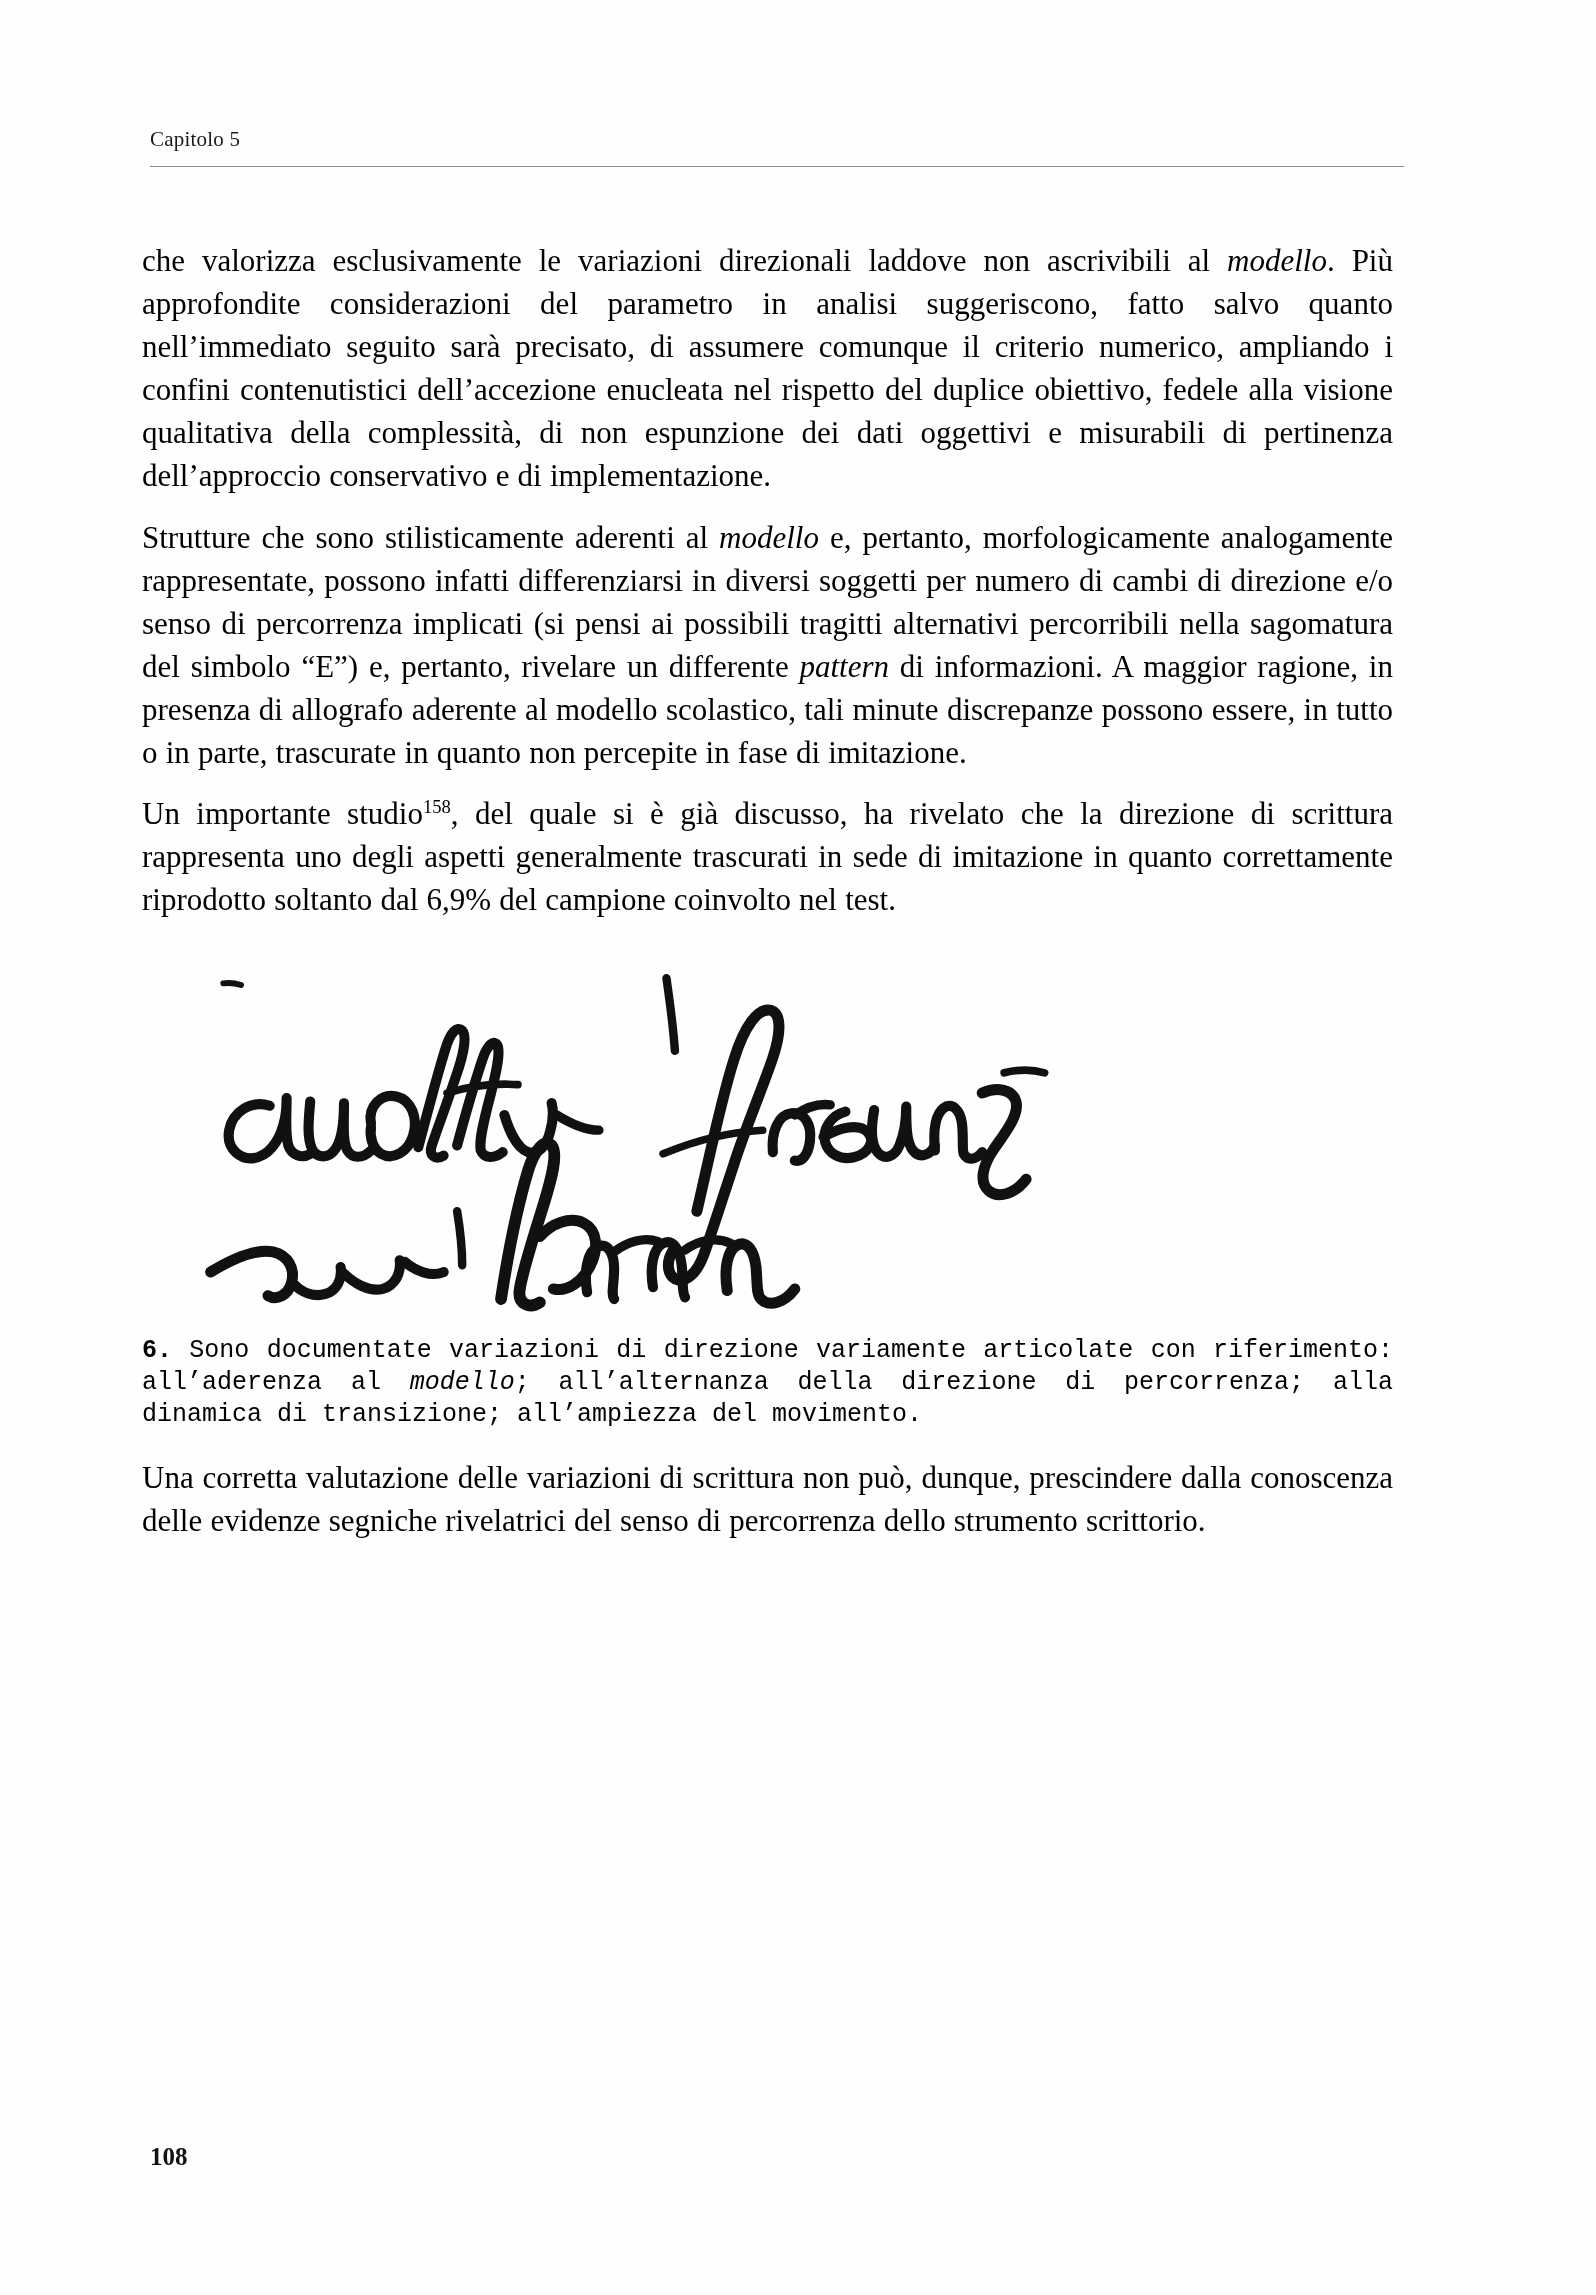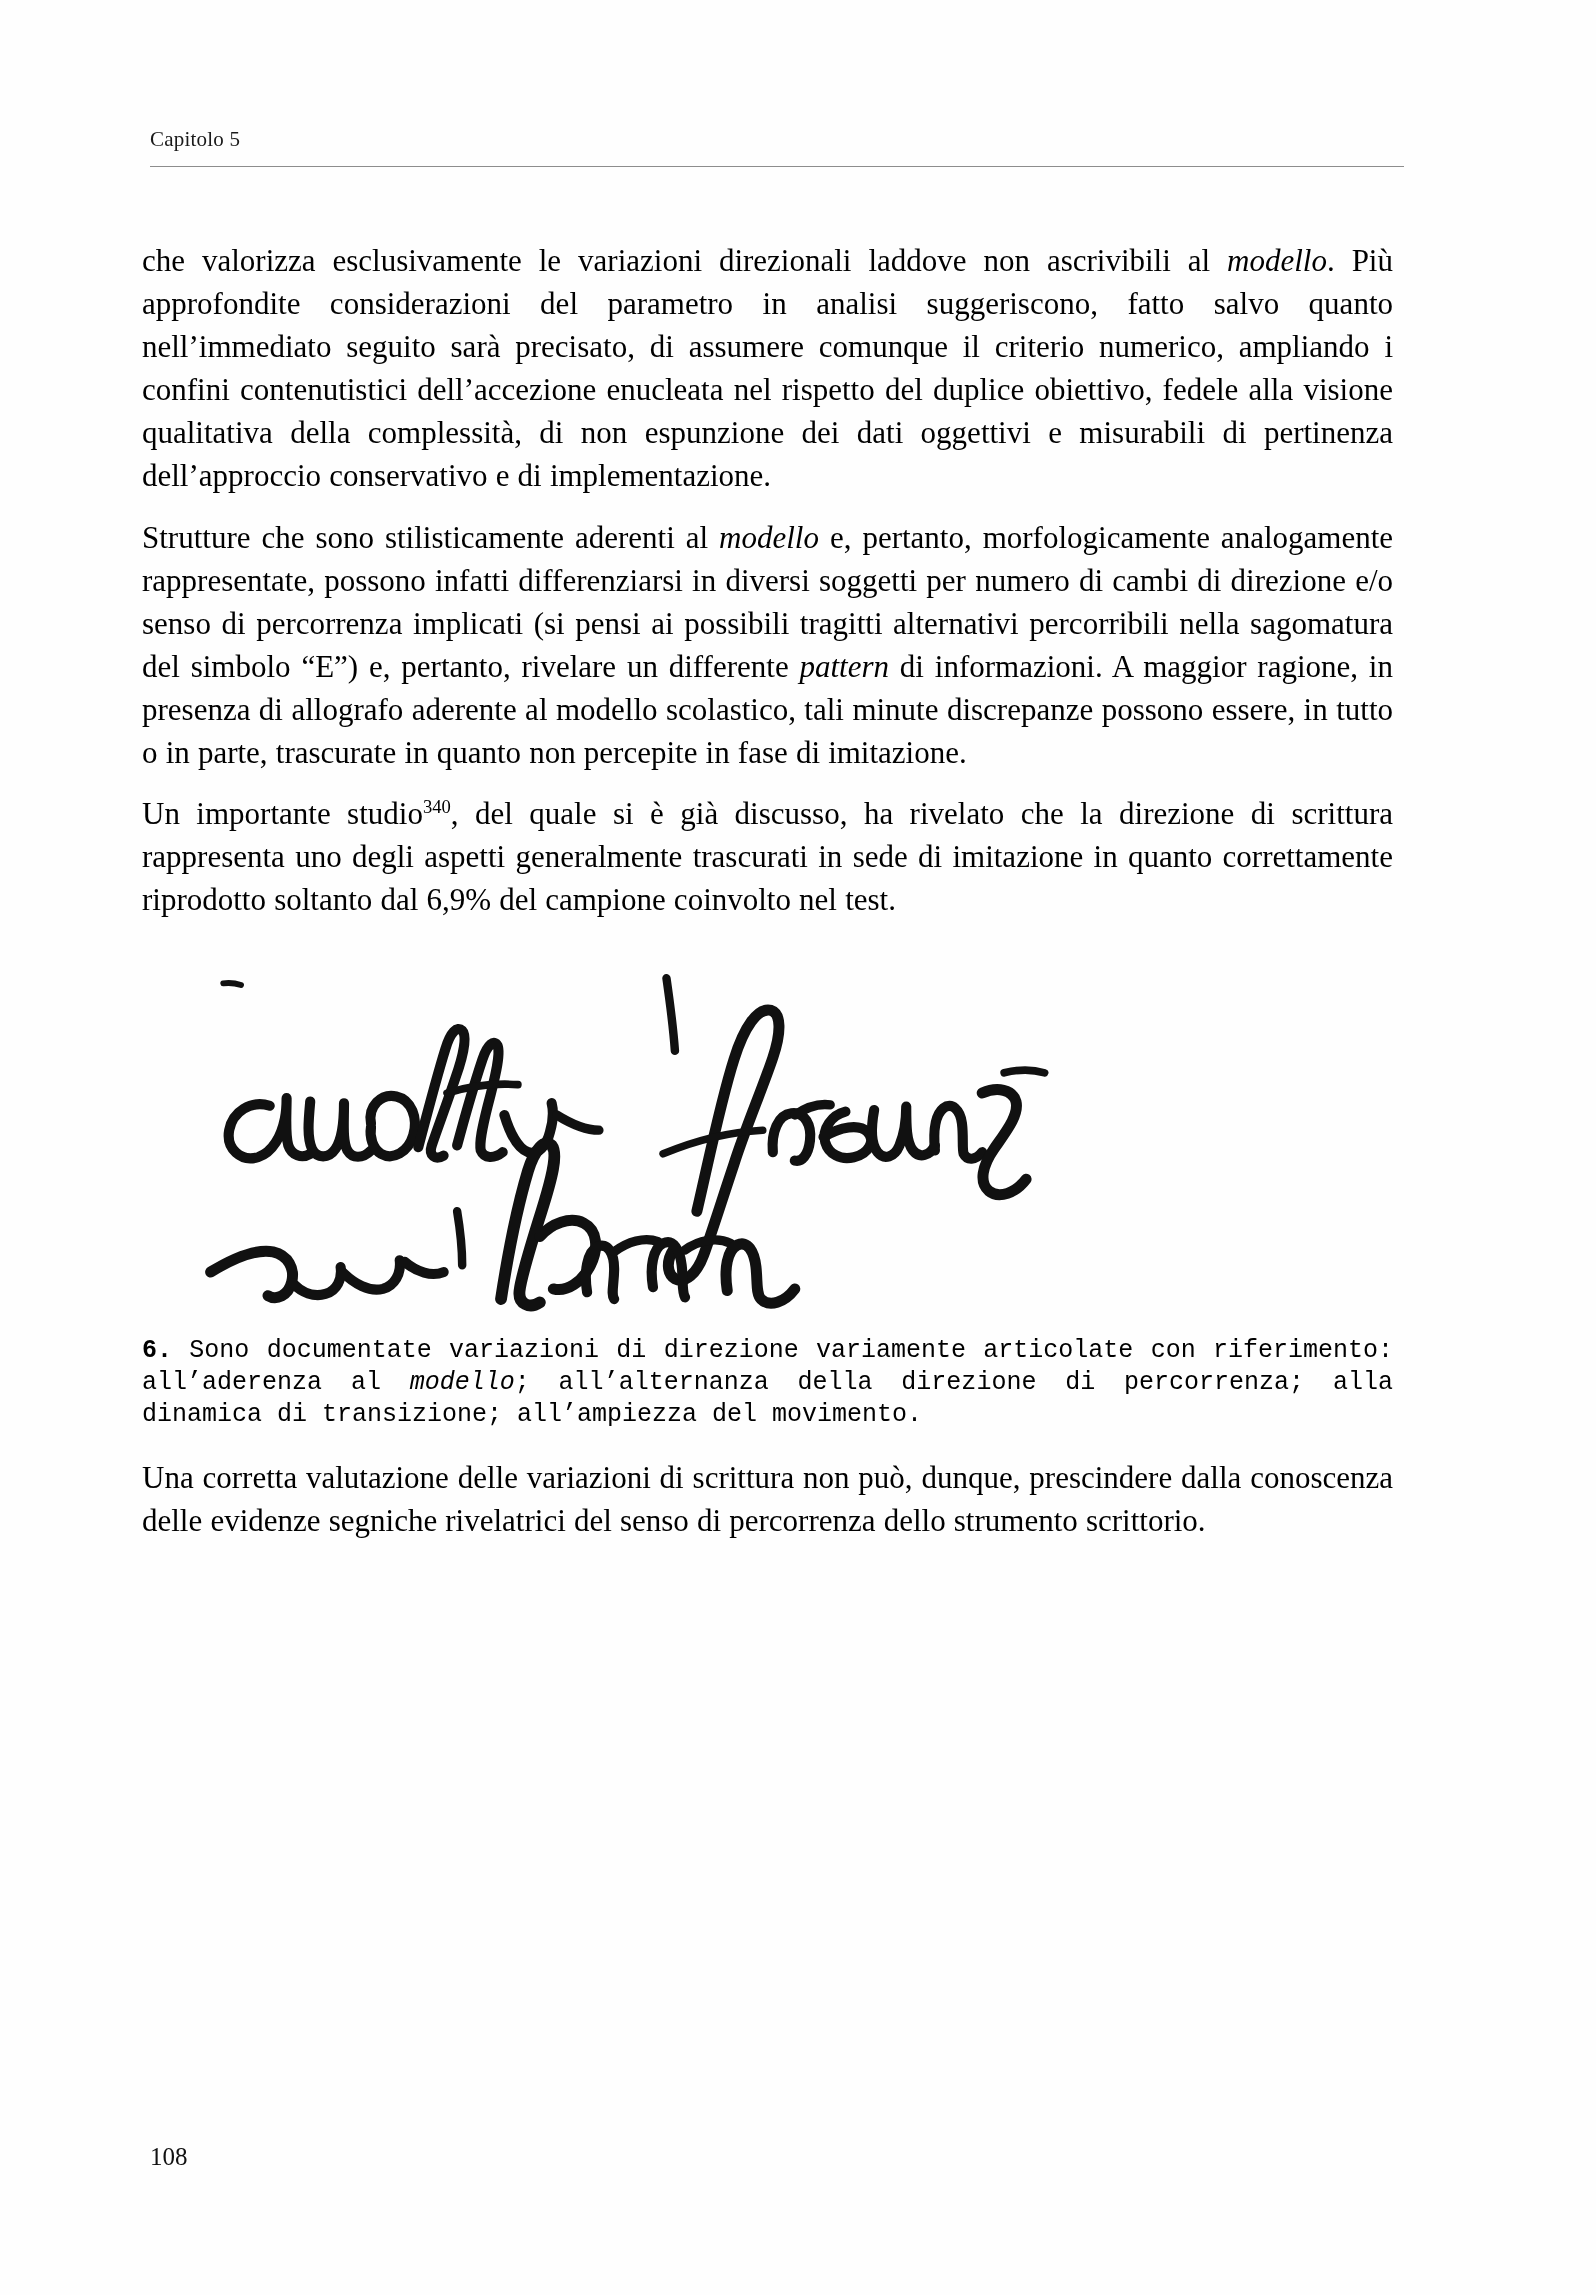--- a/index.html
+++ b/index.html
@@ -83,37 +83,38 @@
   .caption b { font-weight: bold; }
   .after-caption {
     margin-top: 47px;
   }
   .folio {
     position: absolute;
     left: 150px;
     top: 2143px;
     font-size: 25px;
     color: #111;
+    font-weight: bold;
   }
 </style>
 </head>
 <body>
 
 <div class="page">
 
   <div class="header">
     <div class="header-label">Capitolo 5</div>
     <div class="header-rule"></div>
   </div>
 
   <div class="content">
 
     <p class="body-par" id="par-1">che valorizza esclusivamente le variazioni direzionali laddove non ascrivibili al <em class="it">modello</em>. Più approfondite considerazioni del parametro in analisi suggeriscono, fatto salvo quanto nell’immediato seguito sarà precisato, di assumere comunque il criterio numerico, ampliando i confini contenutistici dell’accezione enucleata nel rispetto del duplice obiettivo, fedele alla visione qualitativa della complessità, di non espunzione dei dati oggettivi e misurabili di pertinenza dell’approccio conservativo e di implementazione.</p>
     <p class="body-par" id="par-2">Strutture  che sono stilisticamente aderenti al <em class="it">modello</em> e, pertanto, morfologicamente analogamente rappresentate, possono infatti differenziarsi in diversi soggetti per numero di cambi di direzione e/o senso di percorrenza implicati (si pensi ai possibili tragitti alternativi percorribili nella sagomatura del simbolo “E”) e, pertanto, rivelare un differente <em class="it">pattern</em> di informazioni. A maggior ragione, in presenza di allografo aderente al modello scolastico, tali minute discrepanze possono essere, in tutto o in parte, trascurate in quanto non percepite in fase di imitazione.</p>
-    <p class="body-par tight" id="par-3">Un importante studio<sup>340</sup>, del quale si è già discusso, ha rivelato che la direzione di scrittura rappresenta uno degli aspetti generalmente trascurati in sede di imitazione in quanto correttamente riprodotto soltanto dal 6,9% del campione coinvolto nel test.</p>
+    <p class="body-par tight" id="par-3">Un importante studio<sup>158</sup>, del quale si è già discusso, ha rivelato che la direzione di scrittura rappresenta uno degli aspetti generalmente trascurati in sede di imitazione in quanto correttamente riprodotto soltanto dal 6,9% del campione coinvolto nel test.</p>
 
     <div class="figure-wrap">
       <svg class="figure-img" viewBox="0 0 1450 430" xmlns="http://www.w3.org/2000/svg">
         <rect x="0" y="0" width="1450" height="430" fill="#fefefe"></rect>
         <g fill="none" stroke="#111111" stroke-linecap="round" stroke-linejoin="round">
 
           <path d="M75 30 C82 29 90 30 96 32" stroke-width="7"></path>
 
           <path d="M130 175 C108 168 86 182 82 204 C78 226 96 242 116 236 C134 230 144 210 148 190 C150 180 150 172 150 166 C150 186 148 208 152 222 C156 234 168 238 178 232" stroke-width="12"></path>
 

